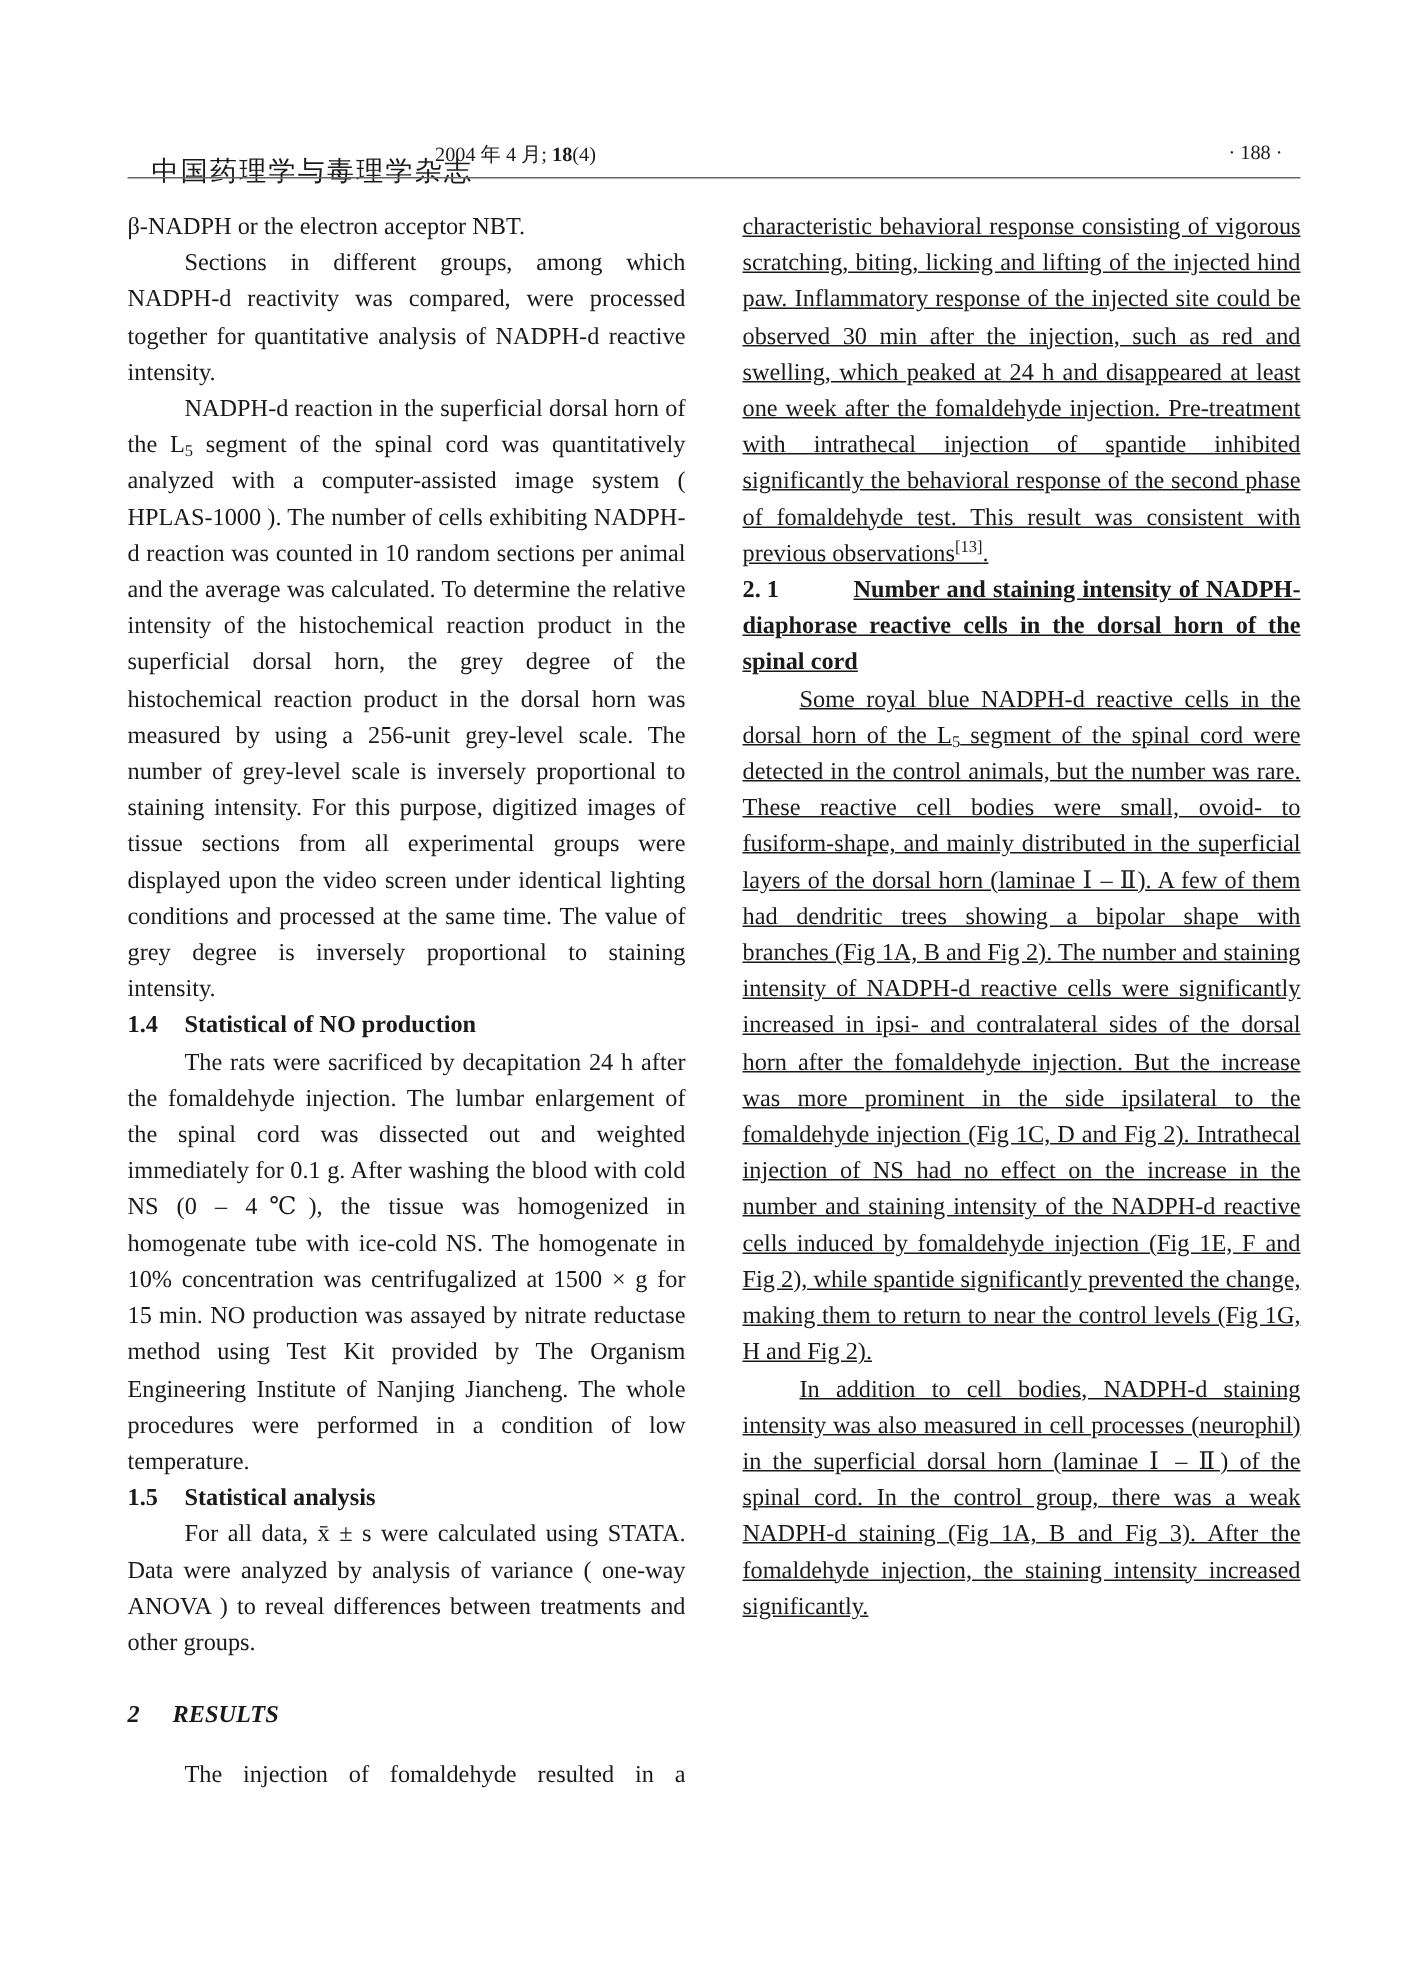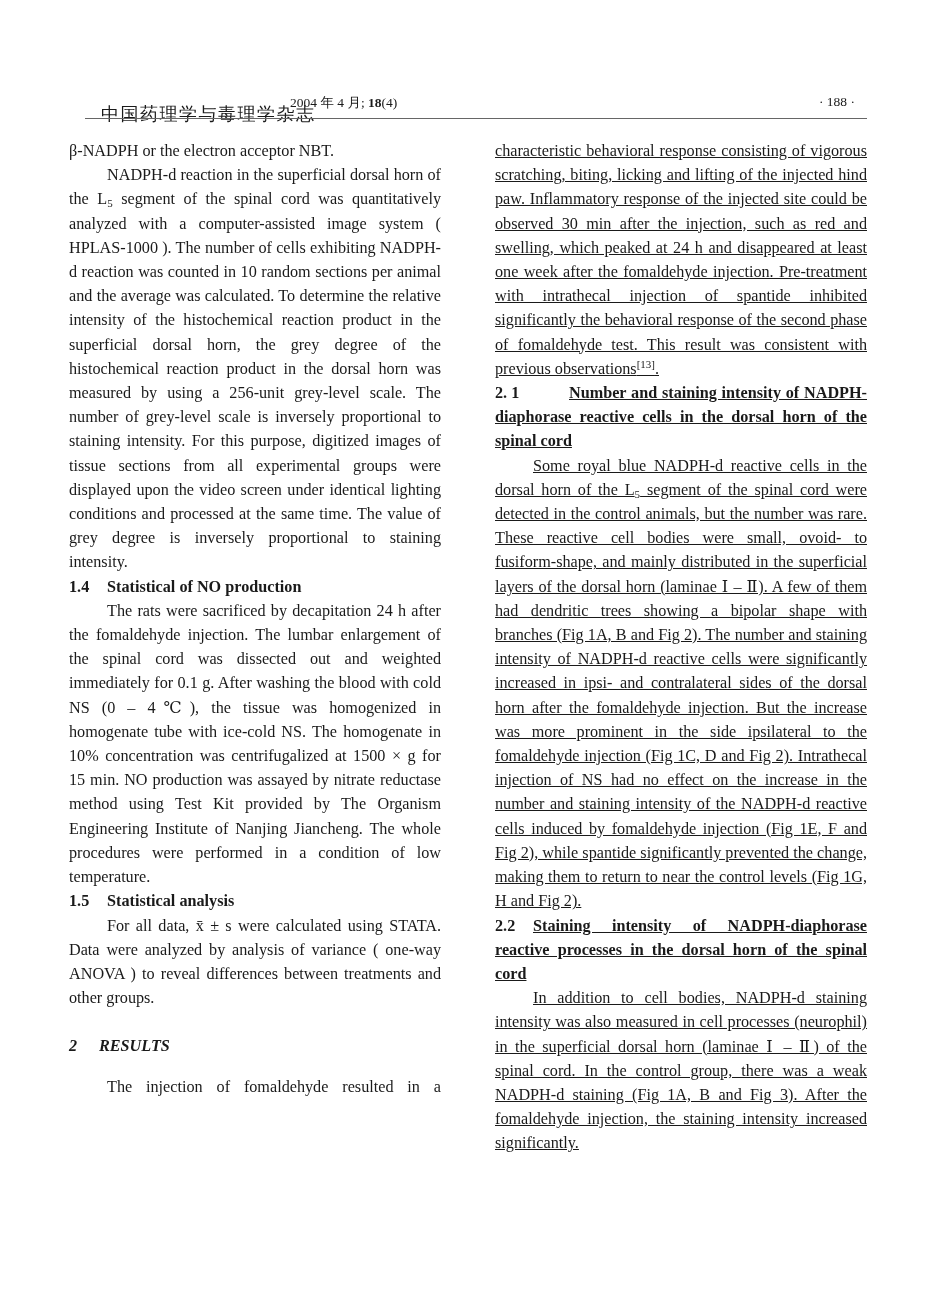--- a/index.html
+++ b/index.html
@@ -5,21 +5,21 @@
   html, body { margin:0; padding:0; background:#ffffff; }
   body { width:950px; height:1310px; position:relative; overflow:hidden;
          font-family:"Liberation Serif","DejaVu Serif",serif; color:#1a1a1a; }
   .header { position:absolute; left:85px; top:92px; width:782px; height:22px;
             font-size:13.5px; }
   .header .journal { position:absolute; left:16px; top:10px; letter-spacing:1.5px; font-family:"DejaVu Serif",serif; font-size:18px; }
   .header .issue { position:absolute; left:205px; top:2px; }
   .header .page { position:absolute; right:12px; top:2px; }
   .header-rule { position:absolute; left:85px; top:118px; width:782px; height:0; border-top:1.3px solid #666; }
   .col { position:absolute; top:139px; width:372px; font-size:16.2px; line-height:24.2px; }
-  .col.left { left:69px; }
+  .col.left { left:85px; }
   .col.right { left:495px;text-decoration:underline; }
   .col p { margin:0; text-align:justify; }
   .col p.indent { text-indent:38px; }
   .col h3 { margin:0; font-size:16.2px; font-weight:bold; line-height:24.2px; text-align:justify; }
   .col h3 .num { display:inline-block; min-width:38px; }
   .col h2 { margin:24px 0 16px 0; font-size:16.2px; font-weight:bold; line-height:24.2px;font-style:italic; }
   .col h2 .num { display:inline-block; width:30px; }
   sub { font-size:11px; vertical-align:-3px; line-height:0; }
   sup { font-size:11px; vertical-align:6px; line-height:0; }
   .last-line { text-align-last:justify; }
@@ -29,28 +29,28 @@
 
 <div class="header">
   <span class="journal">中国药理学与毒理学杂志</span>
   <span class="issue"><span>2004 年 4 月; </span><b>18</b><span>(4)</span></span>
   <span class="page">· 188 ·</span>
 </div>
 <div class="header-rule"></div>
 
 <div class="col left">
   <p>β-NADPH or the electron acceptor NBT.</p>
+  <p class="indent">Sections in different groups, among which NADPH-d reactivity was compared, were processed together for quantitative analysis of NADPH-d reactive intensity.</p>
   <p class="indent"><span>NADPH-d reaction in the superficial dorsal horn of the L</span><sub>5</sub><span> segment of the spinal cord was quantitatively analyzed with a computer-assisted image system ( HPLAS-1000 ). The number of cells exhibiting NADPH-d reaction was counted in 10 random sections per animal and the average was calculated. To determine the relative intensity of the histochemical reaction product in the superficial dorsal horn, the grey degree of the histochemical reaction product in the dorsal horn was measured by using a 256-unit grey-level scale. The number of grey-level scale is inversely proportional to staining intensity. For this purpose, digitized images of tissue sections from all experimental groups were displayed upon the video screen under identical lighting conditions and processed at the same time. The value of grey degree is inversely proportional to staining intensity.</span></p>
   <h3><span class="num">1.4</span><span>Statistical of NO production</span></h3>
   <p class="indent">The rats were sacrificed by decapitation 24 h after the fomaldehyde injection. The lumbar enlargement of the spinal cord was dissected out and weighted immediately for 0.1 g. After washing the blood with cold NS (0 – 4℃), the tissue was homogenized in homogenate tube with ice-cold NS. The homogenate in 10% concentration was centrifugalized at 1500 × g for 15 min. NO production was assayed by nitrate reductase method using Test Kit provided by The Organism Engineering Institute of Nanjing Jiancheng. The whole procedures were performed in a condition of low temperature.</p>
   <h3><span class="num">1.5</span><span>Statistical analysis</span></h3>
   <p class="indent">For all data, x̄ ± s were calculated using STATA. Data were analyzed by analysis of variance ( one-way ANOVA ) to reveal differences between treatments and other groups.</p>
   <h2><span class="num">2</span><span>RESULTS</span></h2>
   <p class="indent last-line">The injection of fomaldehyde resulted in a</p>
 </div>
 
 <div class="col right">
   <p><span>characteristic behavioral response consisting of vigorous scratching, biting, licking and lifting of the injected hind paw. Inflammatory response of the injected site could be observed 30 min after the injection, such as red and swelling, which peaked at 24 h and disappeared at least one week after the fomaldehyde injection. Pre-treatment with intrathecal injection of spantide inhibited significantly the behavioral response of the second phase of fomaldehyde test. This result was consistent with previous observations</span><sup>[13]</sup><span>.</span></p>
   <h3><span class="num" style="min-width:74px">2. 1</span><span>Number and staining intensity of NADPH-diaphorase reactive cells in the dorsal horn of the spinal cord</span></h3>
   <p class="indent"><span>Some royal blue NADPH-d reactive cells in the dorsal horn of the L</span><sub>5</sub><span> segment of the spinal cord were detected in the control animals, but the number was rare. These reactive cell bodies were small, ovoid- to fusiform-shape, and mainly distributed in the superficial layers of the dorsal horn (laminae Ⅰ – Ⅱ). A few of them had dendritic trees showing a bipolar shape with branches (Fig 1A, B and Fig 2). The number and staining intensity of NADPH-d reactive cells were significantly increased in ipsi- and contralateral sides of the dorsal horn after the fomaldehyde injection. But the increase was more prominent in the side ipsilateral to the fomaldehyde injection (Fig 1C, D and Fig 2). Intrathecal injection of NS had no effect on the increase in the number and staining intensity of the NADPH-d reactive cells induced by fomaldehyde injection (Fig 1E, F and Fig 2), while spantide significantly prevented the change, making them to return to near the control levels (Fig 1G, H and Fig 2).</span></p>
-  <h3><span class="num">2.2</span><span>Staining intensity of NADPH-diaphorase reactive processes in the dorsal horn of the spinal cord</span></h3>
   <p class="indent">In addition to cell bodies, NADPH-d staining intensity was also measured in cell processes (neurophil) in the superficial dorsal horn (laminae Ⅰ – Ⅱ) of the spinal cord. In the control group, there was a weak NADPH-d staining (Fig 1A, B and Fig 3). After the fomaldehyde injection, the staining intensity increased significantly.</p>
 </div>
 
 </body></html>

